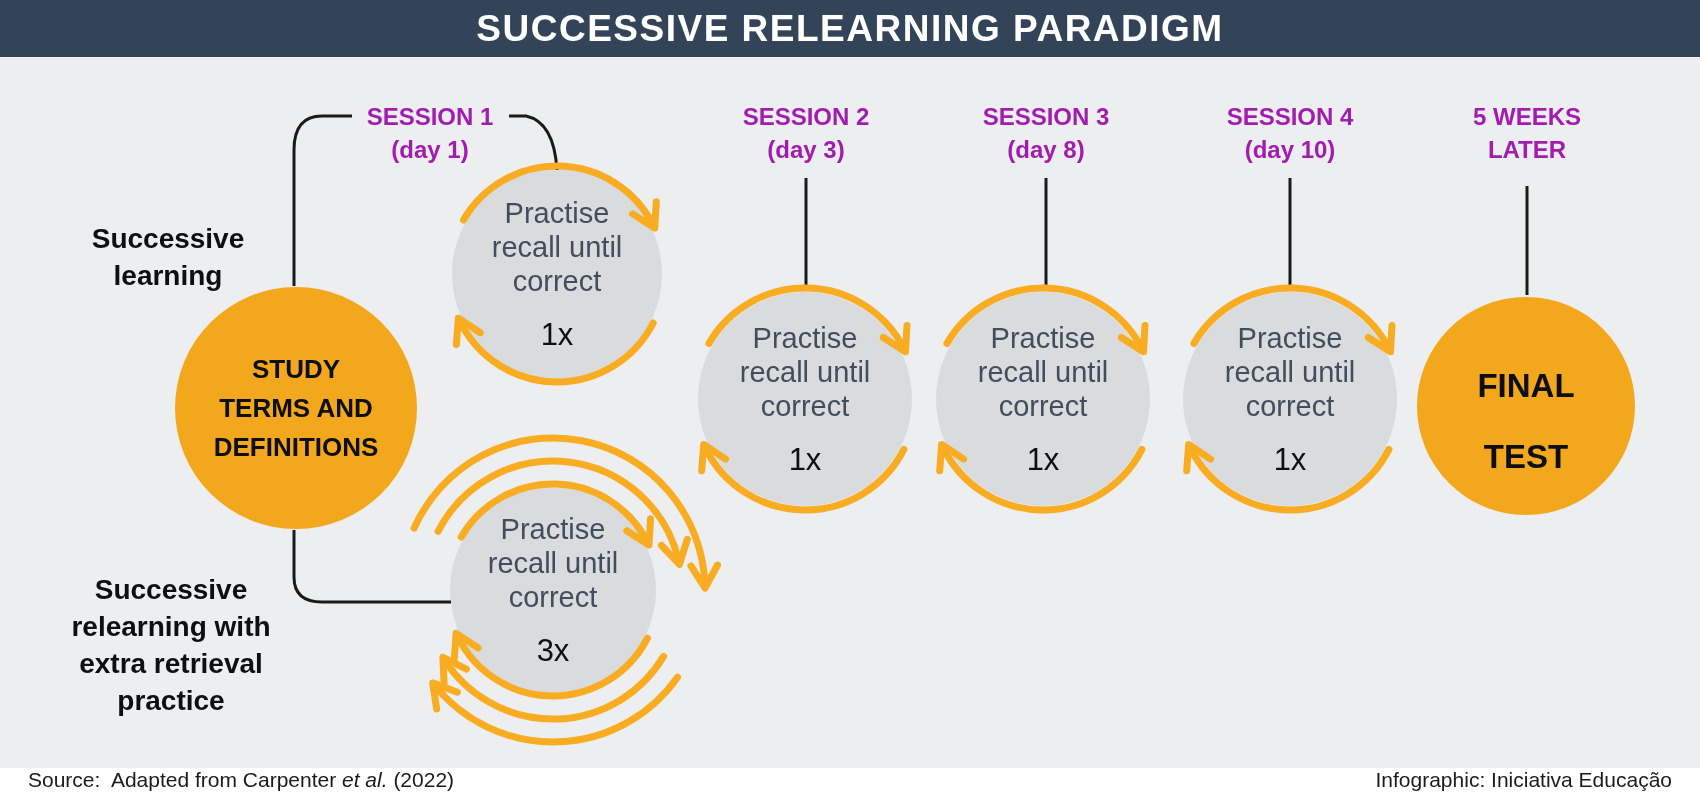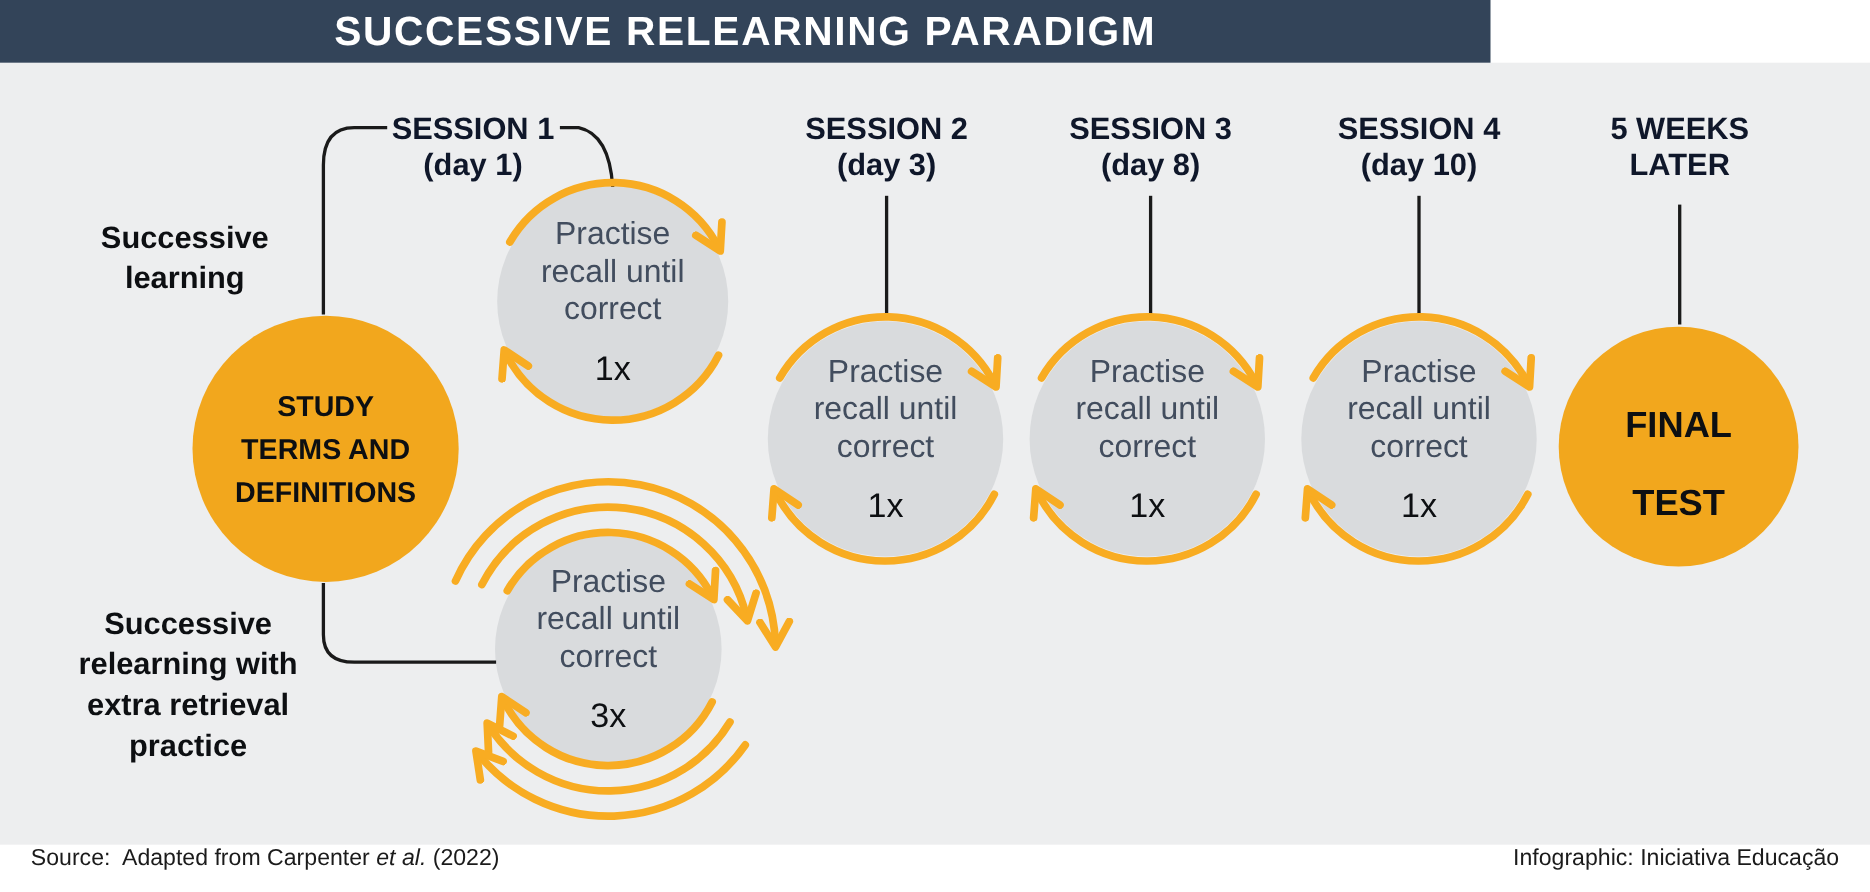--- a/index.html
+++ b/index.html
@@ -1,25 +1,25 @@
 <!DOCTYPE html>
 <html><head>
 <meta charset="utf-8">
 <style>
   html,body{margin:0;padding:0;}
   body{width:1700px;height:811px;position:relative;font-family:"Liberation Sans","DejaVu Sans",sans-serif;background:#ffffff;overflow:hidden;}
   .stage{position:absolute;left:0;top:0;width:1700px;height:811px;}
-  .header-bar{position:absolute;left:0;top:0;width:1355px;height:57px;background:#334459;display:flex;align-items:center;justify-content:center;}
+  .header-bar{position:absolute;left:0;top:0;width:1700px;height:57px;background:#334459;display:flex;align-items:center;justify-content:center;}
   .header-title{color:#ffffff;font-size:37px;font-weight:700;letter-spacing:1.5px;}
   .body-area{position:absolute;left:0;top:57px;width:1700px;height:711px;background:#EDEEEF;}
   .footer-bar{position:absolute;left:0;top:768px;width:1700px;height:43px;background:#ffffff;display:flex;align-items:flex-start;justify-content:space-between;padding:0 28px;box-sizing:border-box;}
   .footer-text{font-size:21px;color:#1b1b1b;white-space:pre;}
   .footer-text .it{font-style:italic;}
-  .session-header{position:absolute;width:240px;text-align:center;color:#0f172a;font-weight:700;font-size:28px;line-height:33px;top:100px;}
-  .side-label{position:absolute;text-align:center;color:#0d0f12;font-weight:700;font-size:28px;line-height:37px;}
+  .session-header{position:absolute;width:240px;text-align:center;color:#a21caf;font-weight:700;font-size:24px;line-height:33px;top:100px;}
+  .side-label{position:absolute;text-align:center;color:#0d0f12;font-weight:700;font-size:28px;line-height:37px;margin-top:23px;}
   .circle{position:absolute;border-radius:50%;display:flex;flex-direction:column;align-items:center;justify-content:center;text-align:center;box-sizing:border-box;}
   .circle.yellow{background:#F2A71D;color:#0d0f12;font-weight:700;}
   .circle.gray{background:#D9DBDD;}
   .study-line{font-size:26px;line-height:39px;font-weight:700;color:#0d0f12;}
   .final-line{font-size:33px;line-height:41px;font-weight:700;color:#0d0f12;margin-top:30px;}
   .practise-line{font-size:29px;line-height:34px;color:#424D5E;text-align:center;}
   .rep-label{font-size:31px;line-height:36px;font-weight:400;color:#0d0f12;margin-top:19px;}
   svg.overlay{position:absolute;left:0;top:0;width:1700px;height:811px;pointer-events:none;}
 </style>
 </head>

